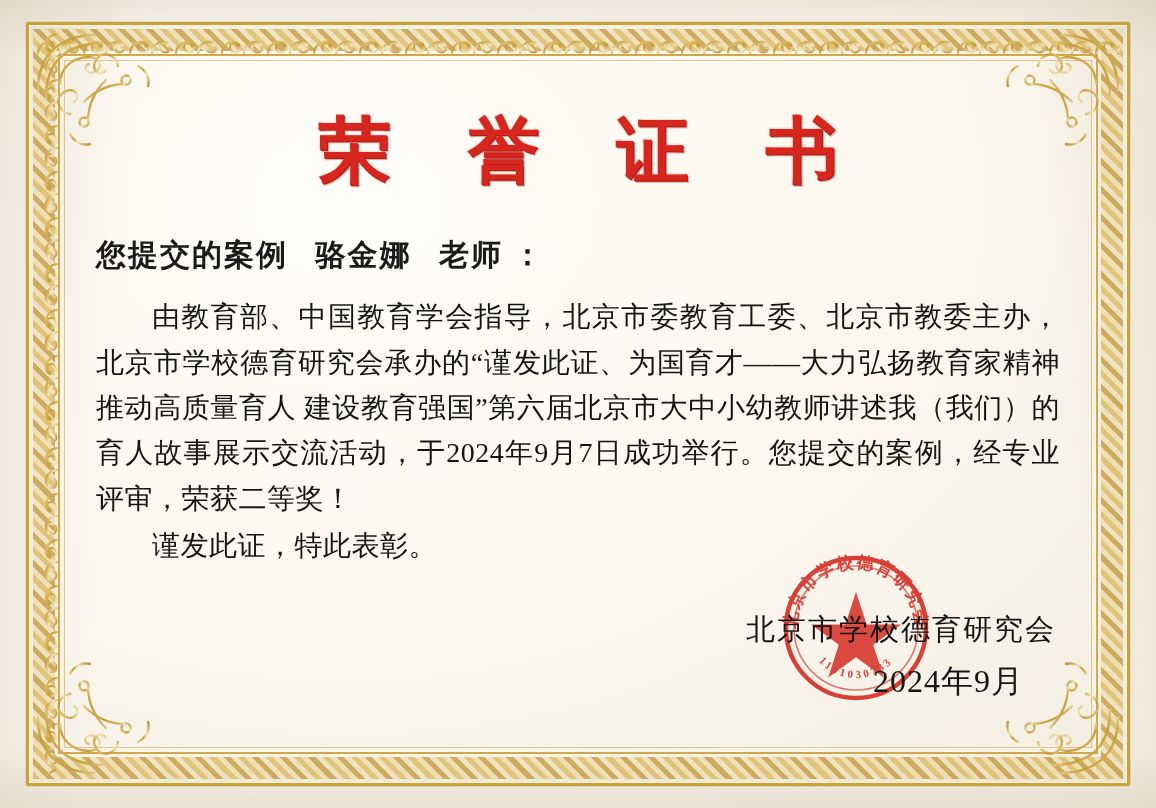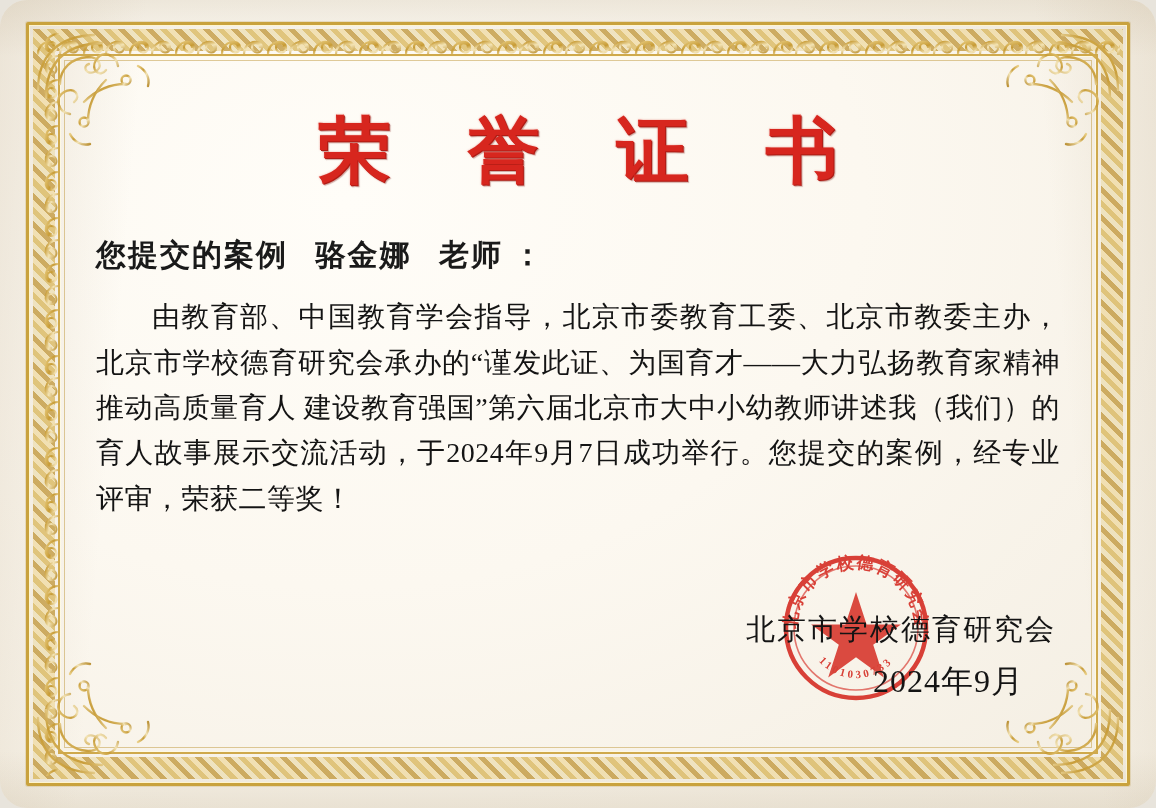--- a/index.html
+++ b/index.html
@@ -16,21 +16,20 @@
 
   
   .certificate {
     position: relative;
     width: 1156px;
     height: 808px;
     background:
       radial-gradient(ellipse at 30% 25%, #fffdf8 0%, #fcf8f0 45%, #f3ede1 100%);
     box-sizing: border-box;
     overflow: hidden;
-    border-radius: 27px;
   }
 
   
   .paper-texture {
     position: absolute;
     inset: 0;
     background:
       linear-gradient(95deg, rgba(205,190,165,0.35) 0%, rgba(255,255,255,0) 12%),
       linear-gradient(265deg, rgba(205,190,165,0.30) 0%, rgba(255,255,255,0) 10%),
       linear-gradient(180deg, rgba(200,186,160,0.30) 0%, rgba(255,255,255,0) 7%),
@@ -297,20 +296,21 @@
 
     <div class="salutation">
       <span>您提交的案例</span>
       <span class="sal-name">骆金娜</span>
       <span>老师</span>
       <span>：</span>
     </div>
 
     <div class="body-text">
       <p>由教育部、中国教育学会指导，北京市委教育工委、北京市教委主办，北京市学校德育研究会承办的“谨发此证、为国育才——大力弘扬教育家精神  推动高质量育人  建设教育强国”第六届北京市大中小幼教师讲述我（我们）的育人故事展示交流活动，于2024年9月7日成功举行。您提交的案例，经专业评审，荣获二等奖！</p>
+      <p>谨发此证，特此表彰。</p>
     </div>
 
     <div class="seal">
       <svg width="152" height="152" viewBox="0 0 152 152" aria-hidden="true">
         <defs>
           <path id="sealArcTop" d="M 16 76 A 60 60 0 0 1 136 76"></path>
           <path id="sealArcBottom" d="M 26 76 A 50 50 0 0 0 126 76"></path>
         </defs>
         <g stroke="#d4281f" fill="none">
           <circle cx="76" cy="76" r="70" stroke-width="4.5"></circle>

